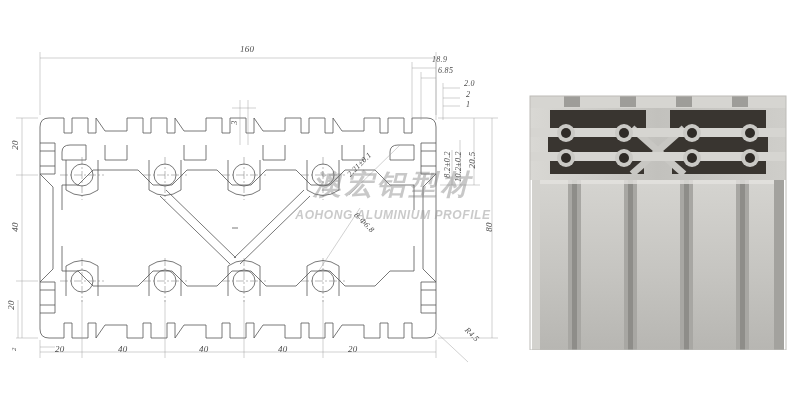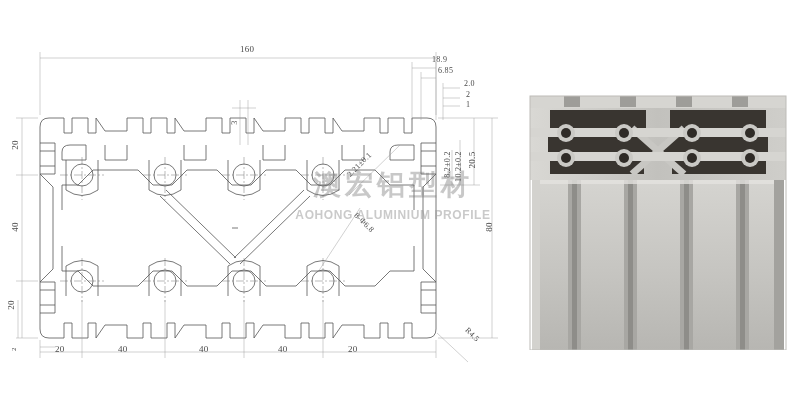--- a/index.html
+++ b/index.html
@@ -1,18 +1,18 @@
 <!DOCTYPE html>
 <html><head>
 <meta charset="utf-8">
 <style>
   html,body{margin:0;padding:0;background:#fff;}
   body{width:800px;height:400px;overflow:hidden;
        font-family:"Liberation Serif",serif;color:#333;}
-  #stage{position:relative;width:660px;height:400px;background:#ffffff;}
+  #stage{position:relative;width:660px;height:400px;background:#ffffff;font-style:italic;}
 
   
   #cad{position:absolute;left:0;top:0;width:520px;height:400px;}
   #cadsvg{position:absolute;left:0;top:0;}
 
   
   .dim{position:absolute;font-family:"Liberation Serif",serif;
        font-size:9px;color:#4a4a4a;white-space:nowrap;letter-spacing:.3px;}
   .dim.sm{font-size:8px;}
   .dim.xs{font-size:7px;}

